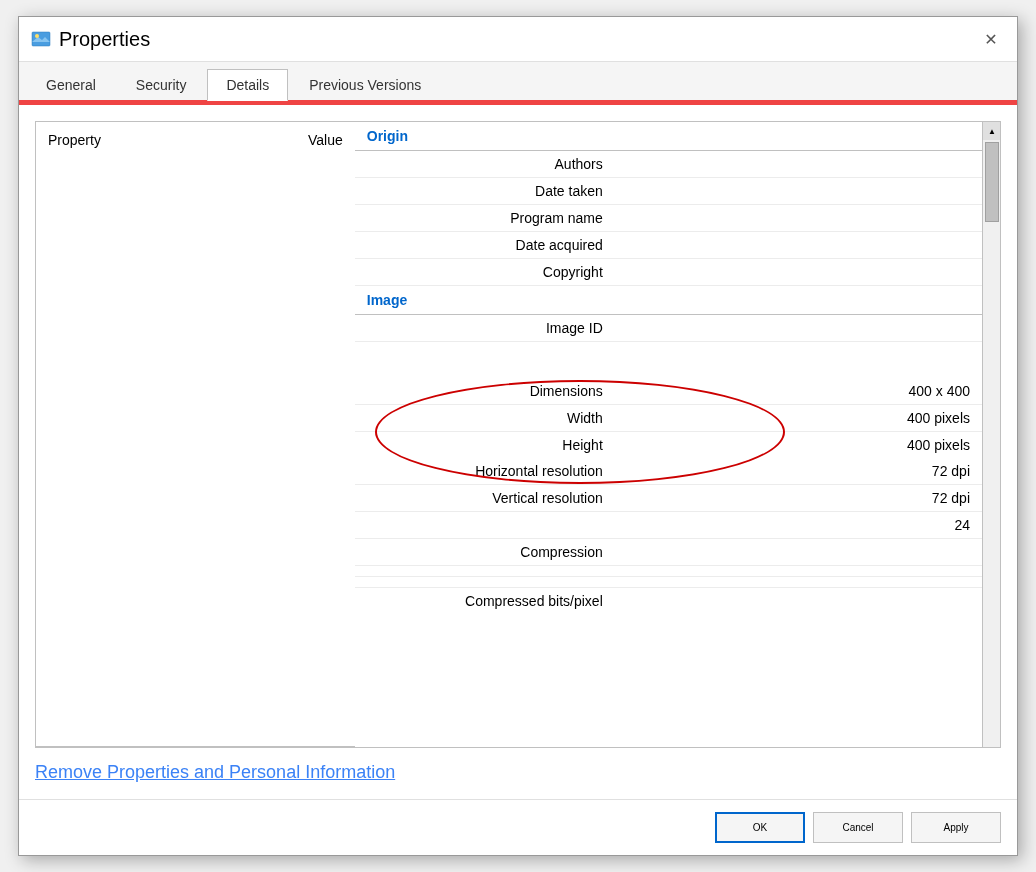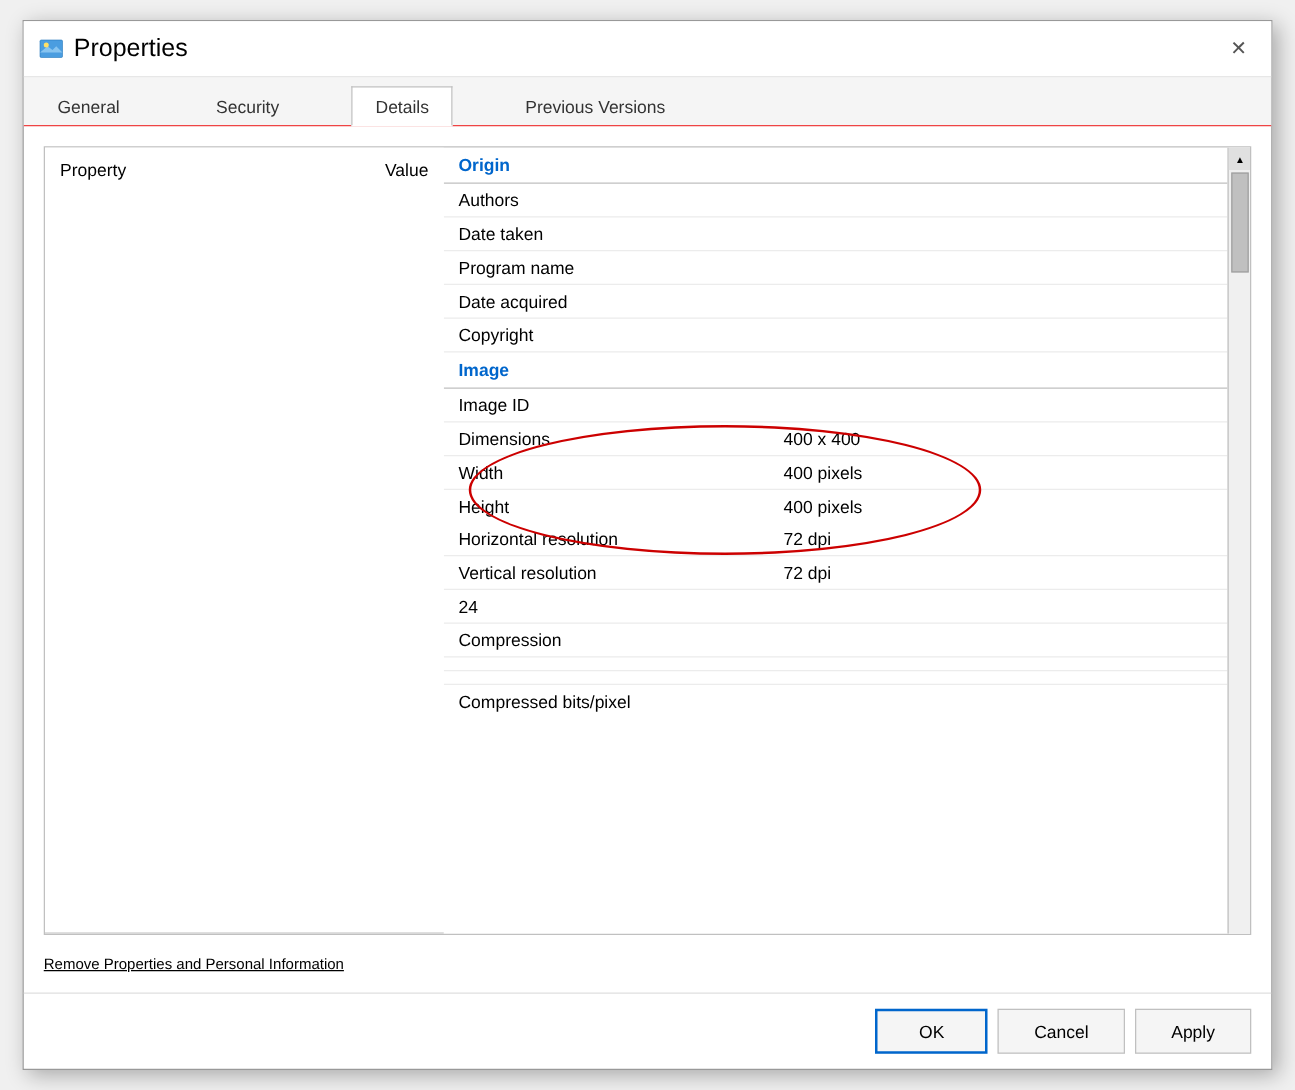--- a/index.html
+++ b/index.html
@@ -57,24 +57,23 @@
       font-size: 16px;
       cursor: pointer;
       color: #555;
       border: none;
       background: transparent;
     }
 
     .tabs {
       display: flex;
       background: #f5f5f5;
-      border-bottom: 1px solid #ef4444;
+      border-bottom: 5px solid #ef4444;
       padding: 0 8px;
       padding-top: 6px;
-      gap: 37px;
     }
 
     .tab {
       padding: 7px 18px;
       cursor: pointer;
       border: 1px solid transparent;
       border-bottom: none;
       margin-right: 2px;
       font-size: 14px;
       color: #333;
@@ -173,20 +172,21 @@
 
     .section-label {
       color: #0066cc;
       font-size: 14px;
       font-weight: bold;
     }
 
     .property-row {
       display: flex;
       border-bottom: 1px solid #ececec;
+      text-align: right;
     }
 
     .property-row:last-child {
       border-bottom: none;
     }
 
     .prop-name {
       width: 260px;
       padding: 5px 12px;
       color: #000;
@@ -194,56 +194,57 @@
     }
 
     .prop-value {
       flex: 1;
       padding: 5px 12px;
       color: #000;
     }
 
     .highlighted-group {
       position: relative;
+      margin-top: 36px;
     }
 
     .red-circle {
       position: absolute;
       border: 2.5px solid #cc0000;
       border-radius: 50%;
       pointer-events: none;
       z-index: 10;
       
     }
 
     .link-area {
       margin-top: 14px;
     }
 
     .remove-link {
-      color: #000000;
+      color: #3b82f6;
       text-decoration: underline;
       cursor: pointer;
-      font-size: 12px;
+      font-size: 18px;
       background: none;
       border: none;
       padding: 0;
     }
 
     .footer {
       display: flex;
       justify-content: flex-end;
       padding: 12px 16px;
       gap: 8px;
       border-top: 1px solid #e0e0e0;
     }
 
     .btn {
       padding: 8px 28px;
-      font-size: 14px;
+      font-size: 10px;
       border: 1px solid #c0c0c0;
       background: #f5f5f5;
       cursor: pointer;
       min-width: 90px;
     }
 
     .btn-ok {
       border: 2px solid #0066cc;
       background: #f5f5f5;
     }

